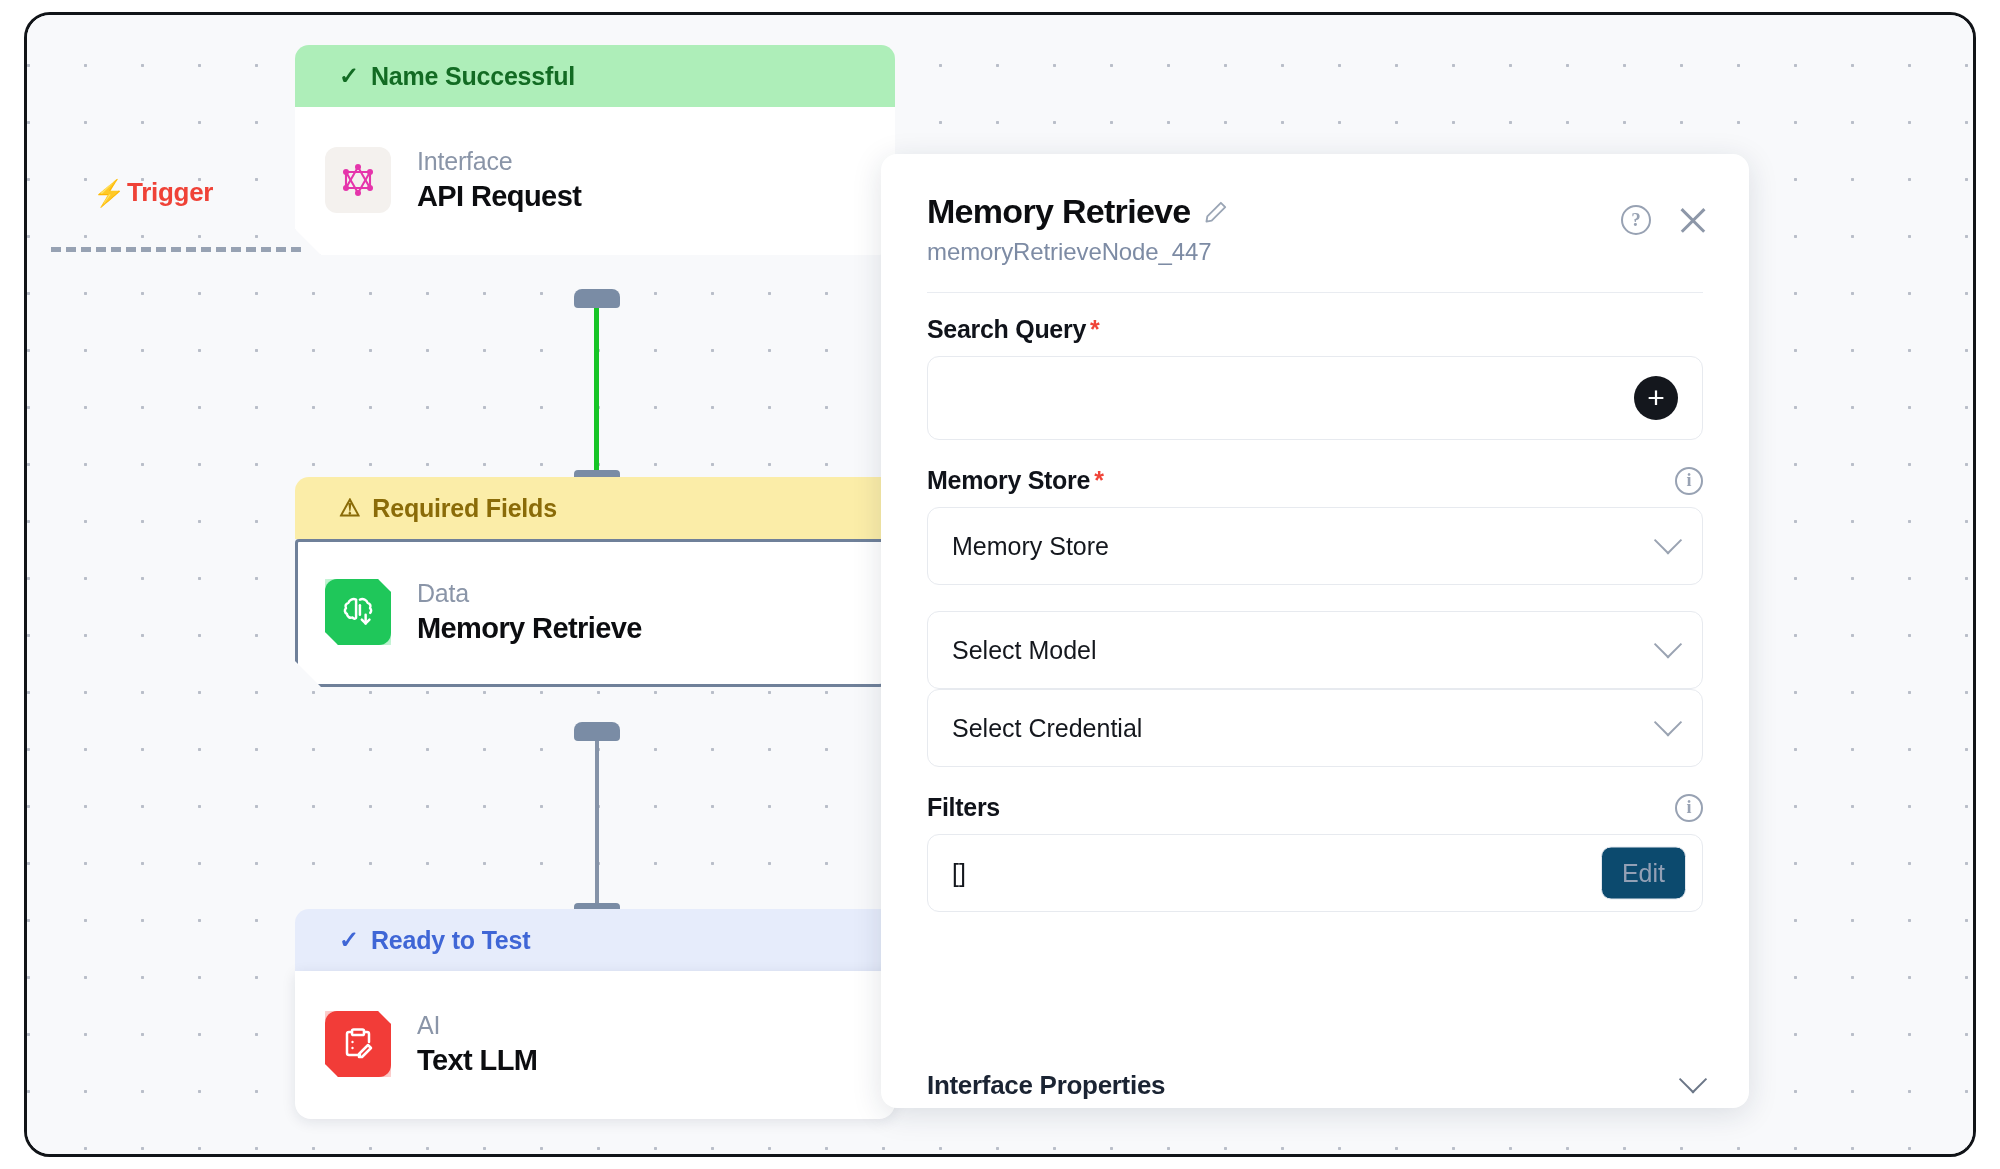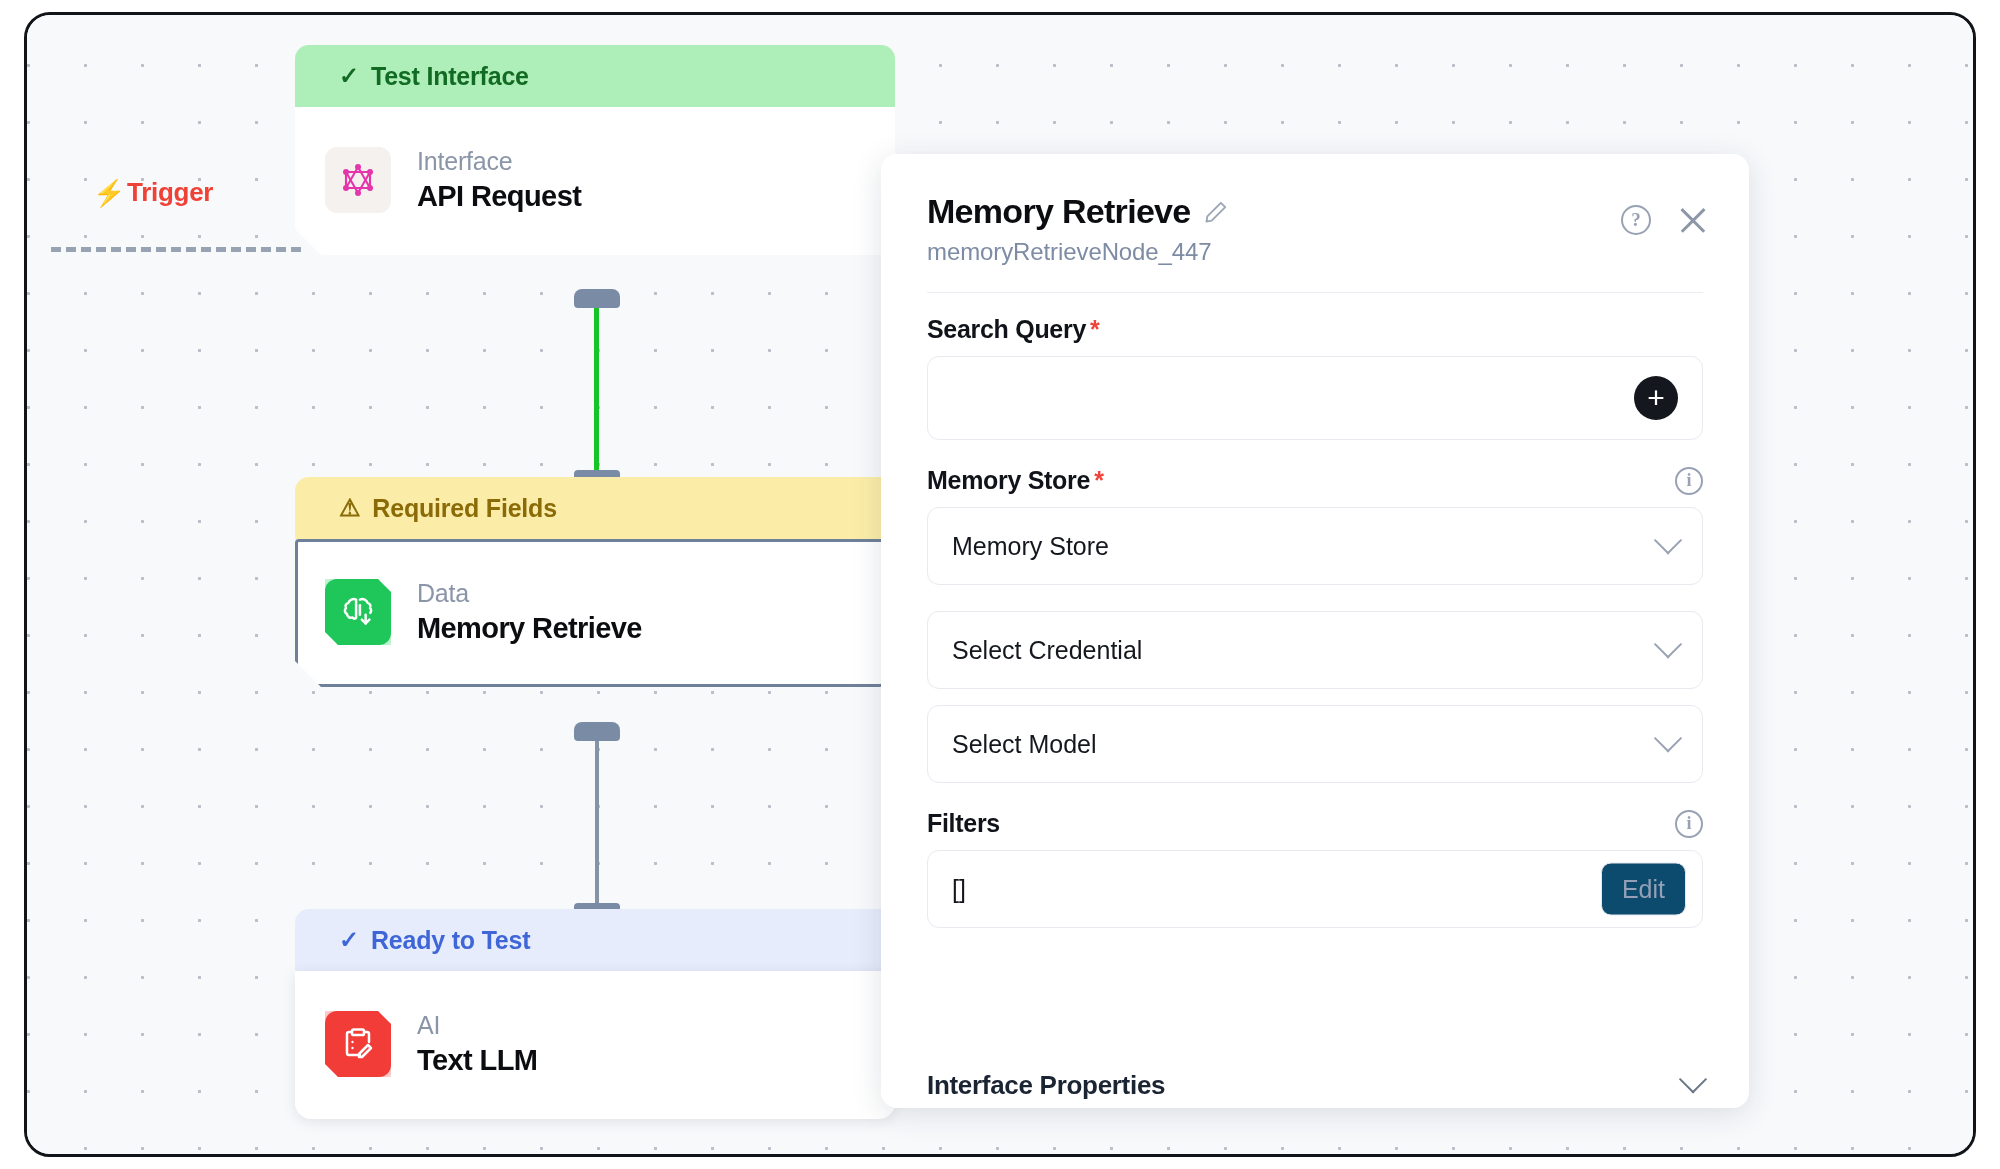--- a/index.html
+++ b/index.html
@@ -138,21 +138,21 @@
   #panel-actions {
     position: absolute; right: 40px; top: 50px;
     display: flex; align-items: center; gap: 26px;
   }
   .panel-divider {
     margin: 26px 46px 0 46px;
     height: 1px; background: #e9ecf1;
   }
 
   
-  #panel-form { padding: 22px 46px 0 30px; margin-left: 16px; }
+  #panel-form { padding: 22px 46px 0 46px; }
   .field { margin-bottom: 26px; position: relative; }
   .field-label-row {
     display: flex; align-items: center; justify-content: space-between;
     margin-bottom: 12px;
   }
   .field-label {
     font-size: 25px; font-weight: 700; color: #10131a; letter-spacing: -0.3px;
   }
   .req-star { color: #f04438; font-weight: 700; margin-left: 4px; }
 
@@ -240,21 +240,21 @@
 
     <div id="trigger-label">
       <span class="bolt">⚡</span>
       <span>Trigger</span>
     </div>
     <div id="trigger-line"></div>
 
     <div class="node-wrap" style="top:30px;">
       <div class="node-banner banner-green">
         <span class="banner-icon">✓</span>
-        <span>Test Interface</span>
+        <span>Name Successful</span>
       </div>
       <div class="node-card clip">
         <div class="node-icon icon-graphql">
           <svg width="40" height="40" viewBox="0 0 40 40" aria-hidden="true">
             <g stroke="#e535ab" stroke-width="2.1" fill="none">
               <polygon points="20,7 32,28 8,28"></polygon>
               <line x1="8" y1="12" x2="32" y2="12"></line>
               <line x1="8" y1="12" x2="8" y2="28"></line>
               <line x1="32" y1="12" x2="32" y2="28"></line>
               <line x1="8" y1="12" x2="20" y2="33"></line>
@@ -383,26 +383,26 @@
             </div>
             <span class="icon-circle small">i</span>
           </div>
           <div class="input-box select-box">
             <span class="select-value">Memory Store</span>
             <span class="chevron"></span>
           </div>
         </div>
 
         <div class="field">
+          <div class="input-box select-box">
+            <span class="select-value">Select Model</span>
+            <span class="chevron"></span>
+          </div>
           <div class="input-box select-box" style="margin-bottom:16px;">
             <span class="select-value">Select Credential</span>
-            <span class="chevron"></span>
-          </div>
-          <div class="input-box select-box">
-            <span class="select-value">Select Model</span>
             <span class="chevron"></span>
           </div>
         </div>
 
         <div class="field">
           <div class="field-label-row">
             <div class="field-label">
               <span>Filters</span>
             </div>
             <span class="icon-circle small">i</span>

